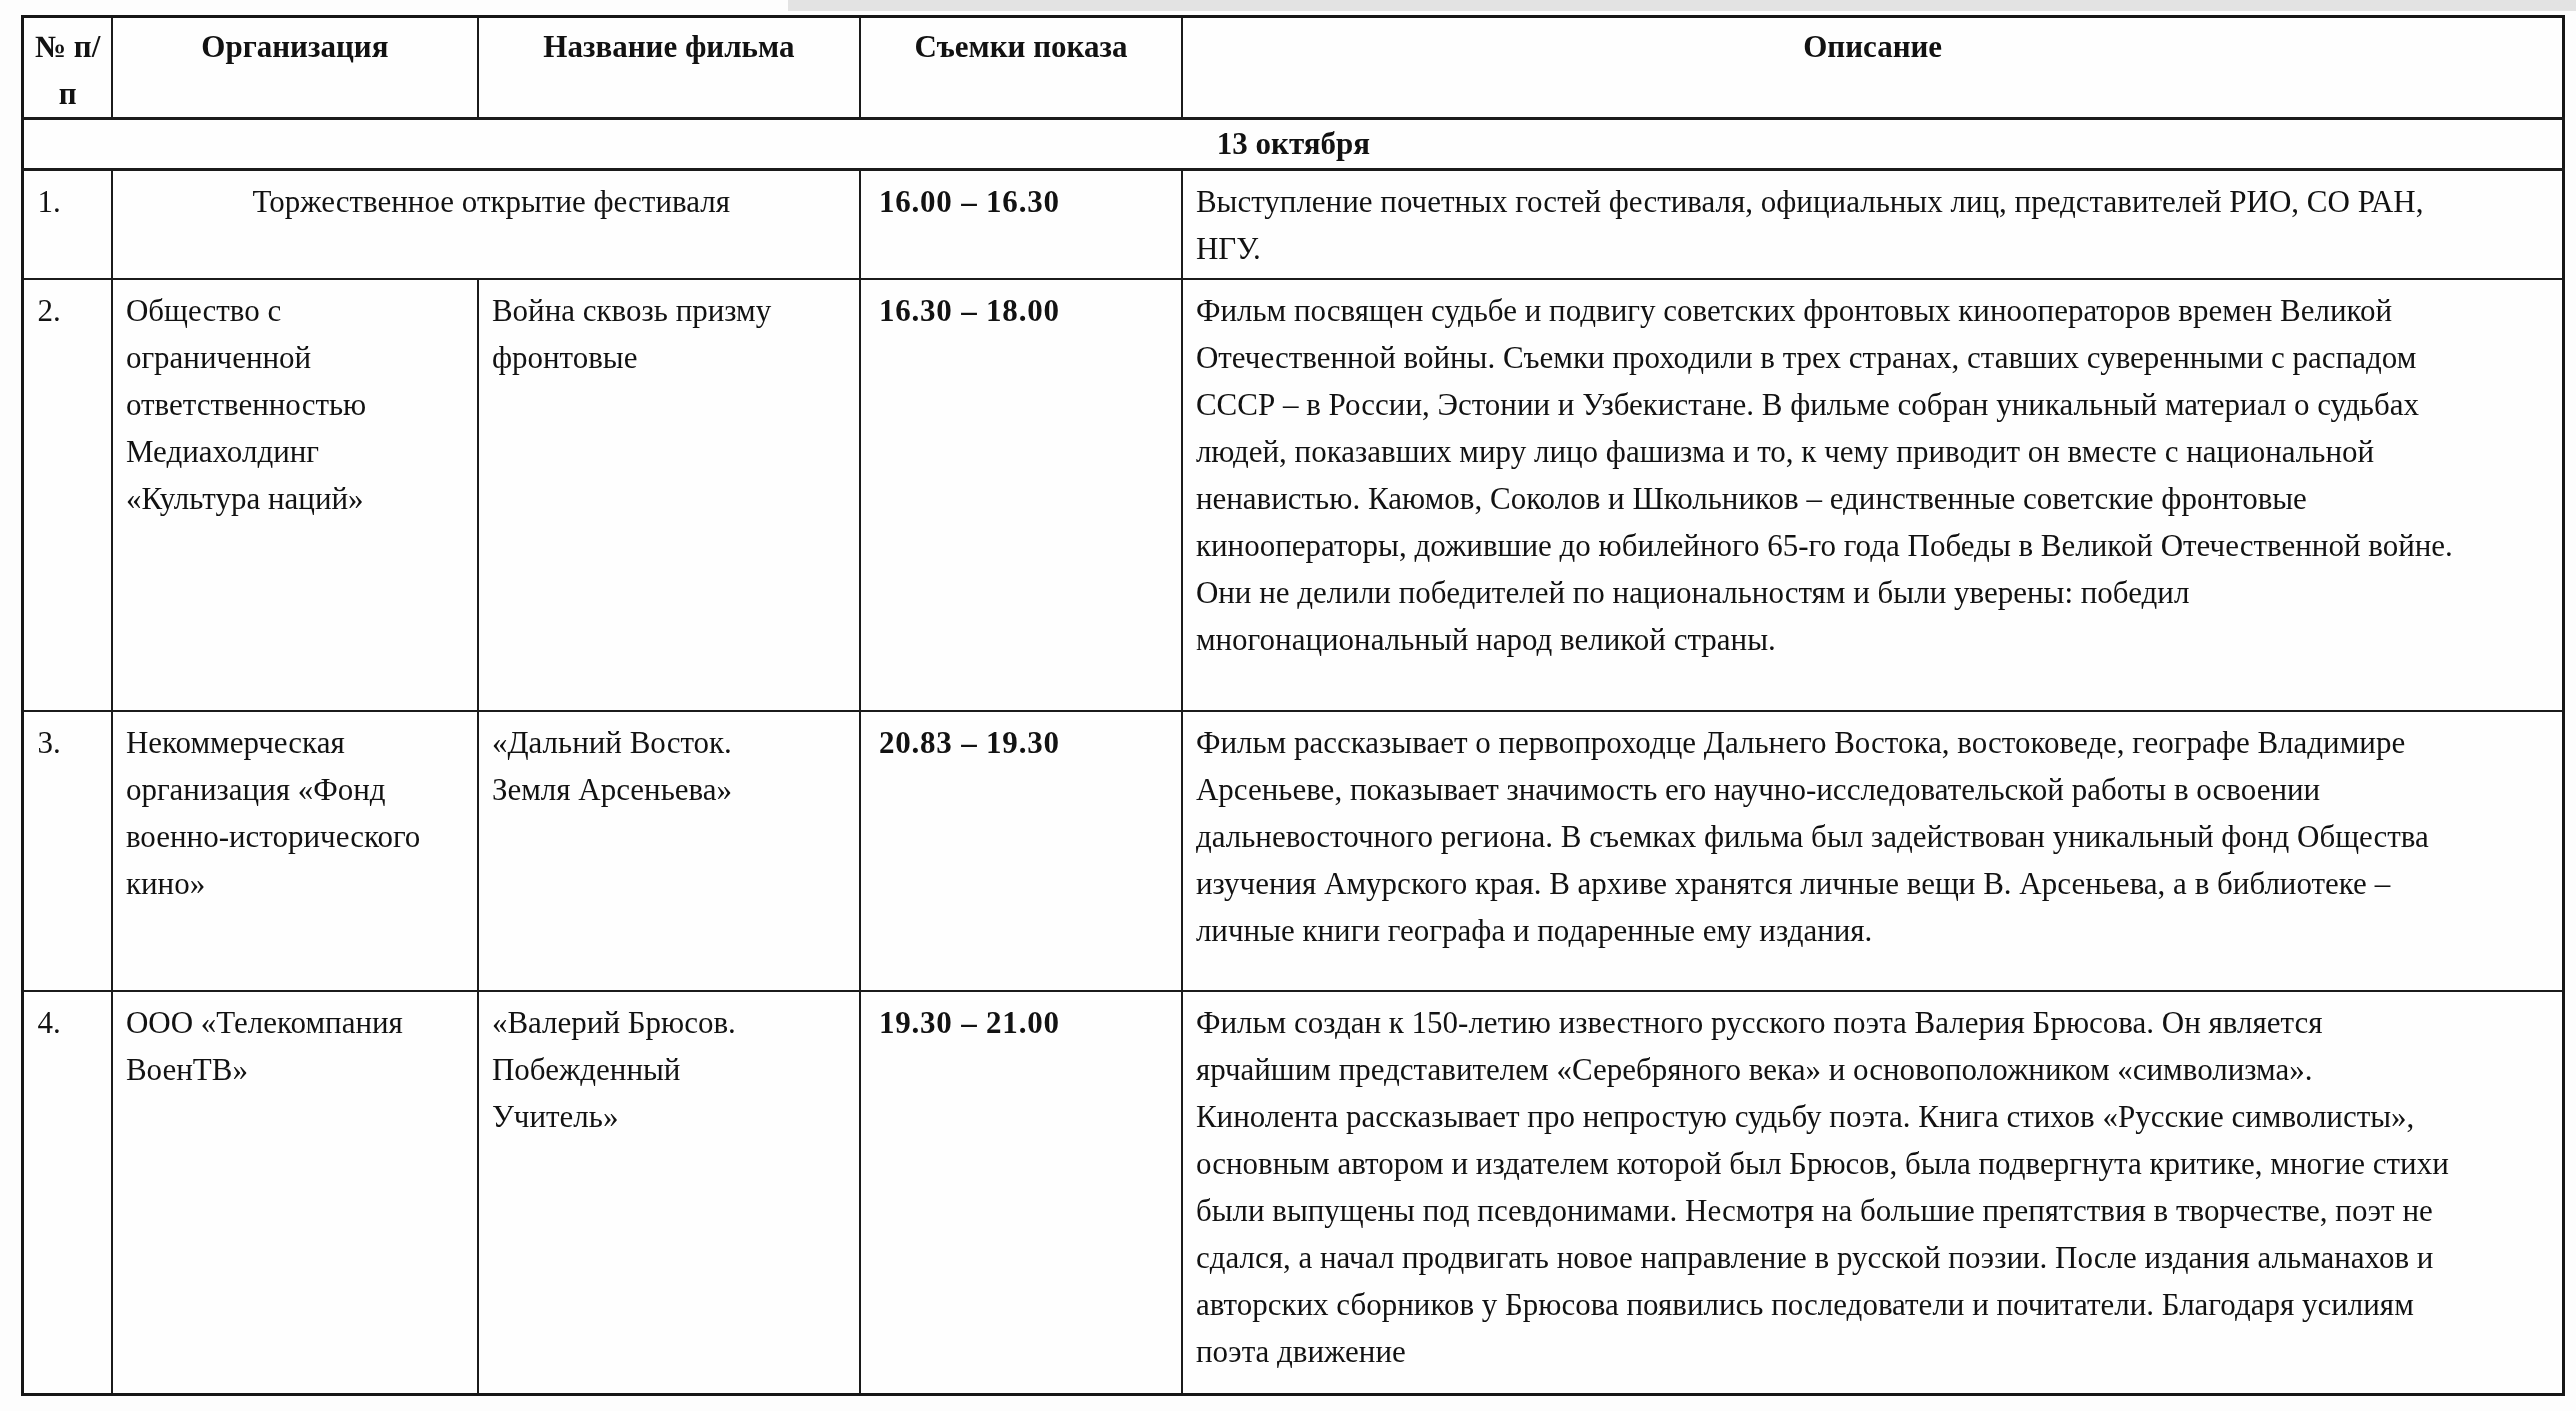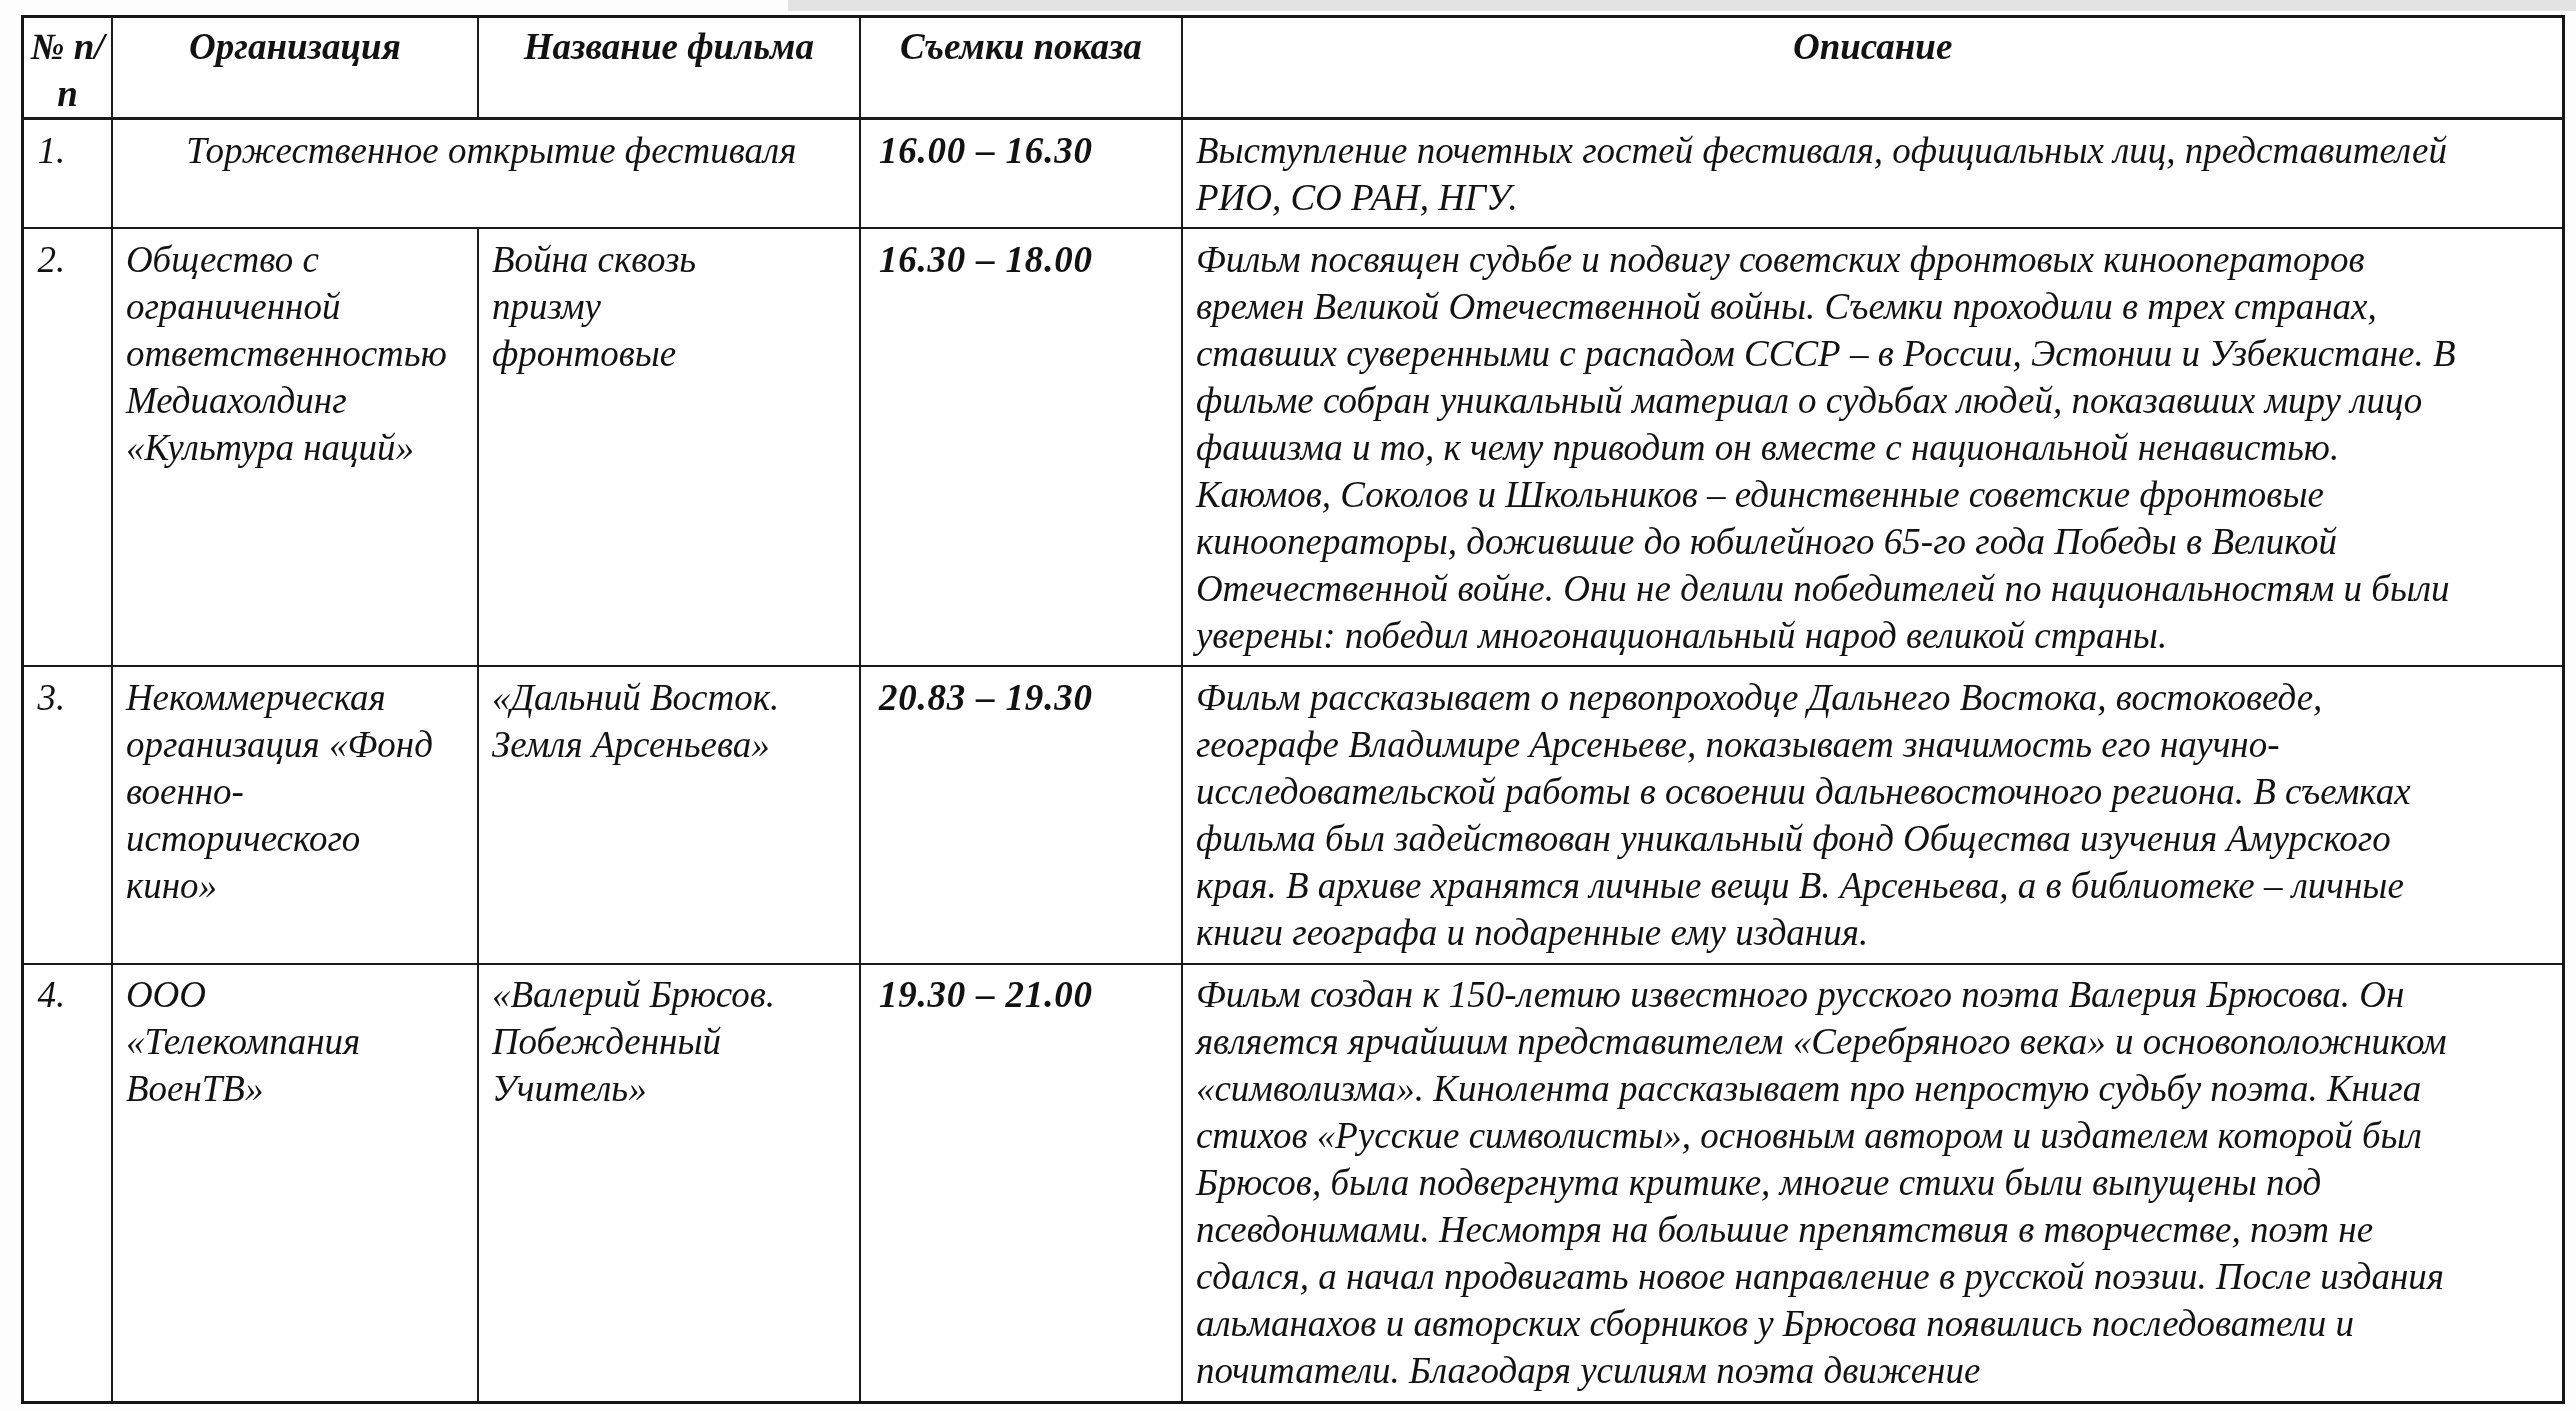--- a/index.html
+++ b/index.html
@@ -31,25 +31,24 @@
     width: 2544px;
     height: 1381px;
     border-collapse: collapse;
     table-layout: fixed;
     background: #fefefe;
     border: 3.3px solid #161616;
   }
   .schedule th, .schedule td {
     border: 2.5px solid #1b1b1b;
     vertical-align: top;
-    font-size: 37px;
+    font-size: 31px;
     line-height: 47px;
     padding: 6.6px 16.4px 6.6px 13px;
     overflow: hidden;
-    font-style: italic;
   }
   .schedule thead th {
     font-weight: bold;
     text-align: center;
     padding: 5px 5px 0 5px;
     border-bottom-width: 3.3px;
   }
   tr.r-header { height: 97px; }
   tr.r-date   { height: 49px; }
   tr.r-1      { height: 94px; }
@@ -99,20 +98,23 @@
     <thead>
       <tr class="r-header">
         <th>№ п/п</th>
         <th>Организация</th>
         <th>Название фильма</th>
         <th>Съемки показа</th>
         <th>Описание</th>
       </tr>
     </thead>
     <tbody>
+      <tr class="r-date">
+        <td class="date-cell" colspan="5">13 октября</td>
+      </tr>
 
       <tr class="r-1">
         <td class="num-cell">1.</td>
         <td class="event-cell" colspan="2">Торжественное открытие фестиваля</td>
         <td class="time-cell">16.00 – 16.30</td>
         <td class="desc-cell">Выступление почетных гостей фестиваля, официальных лиц, представителей РИО, СО РАН, НГУ.</td>
       </tr>
 
       <tr class="r-2">
         <td class="num-cell">2.</td>

